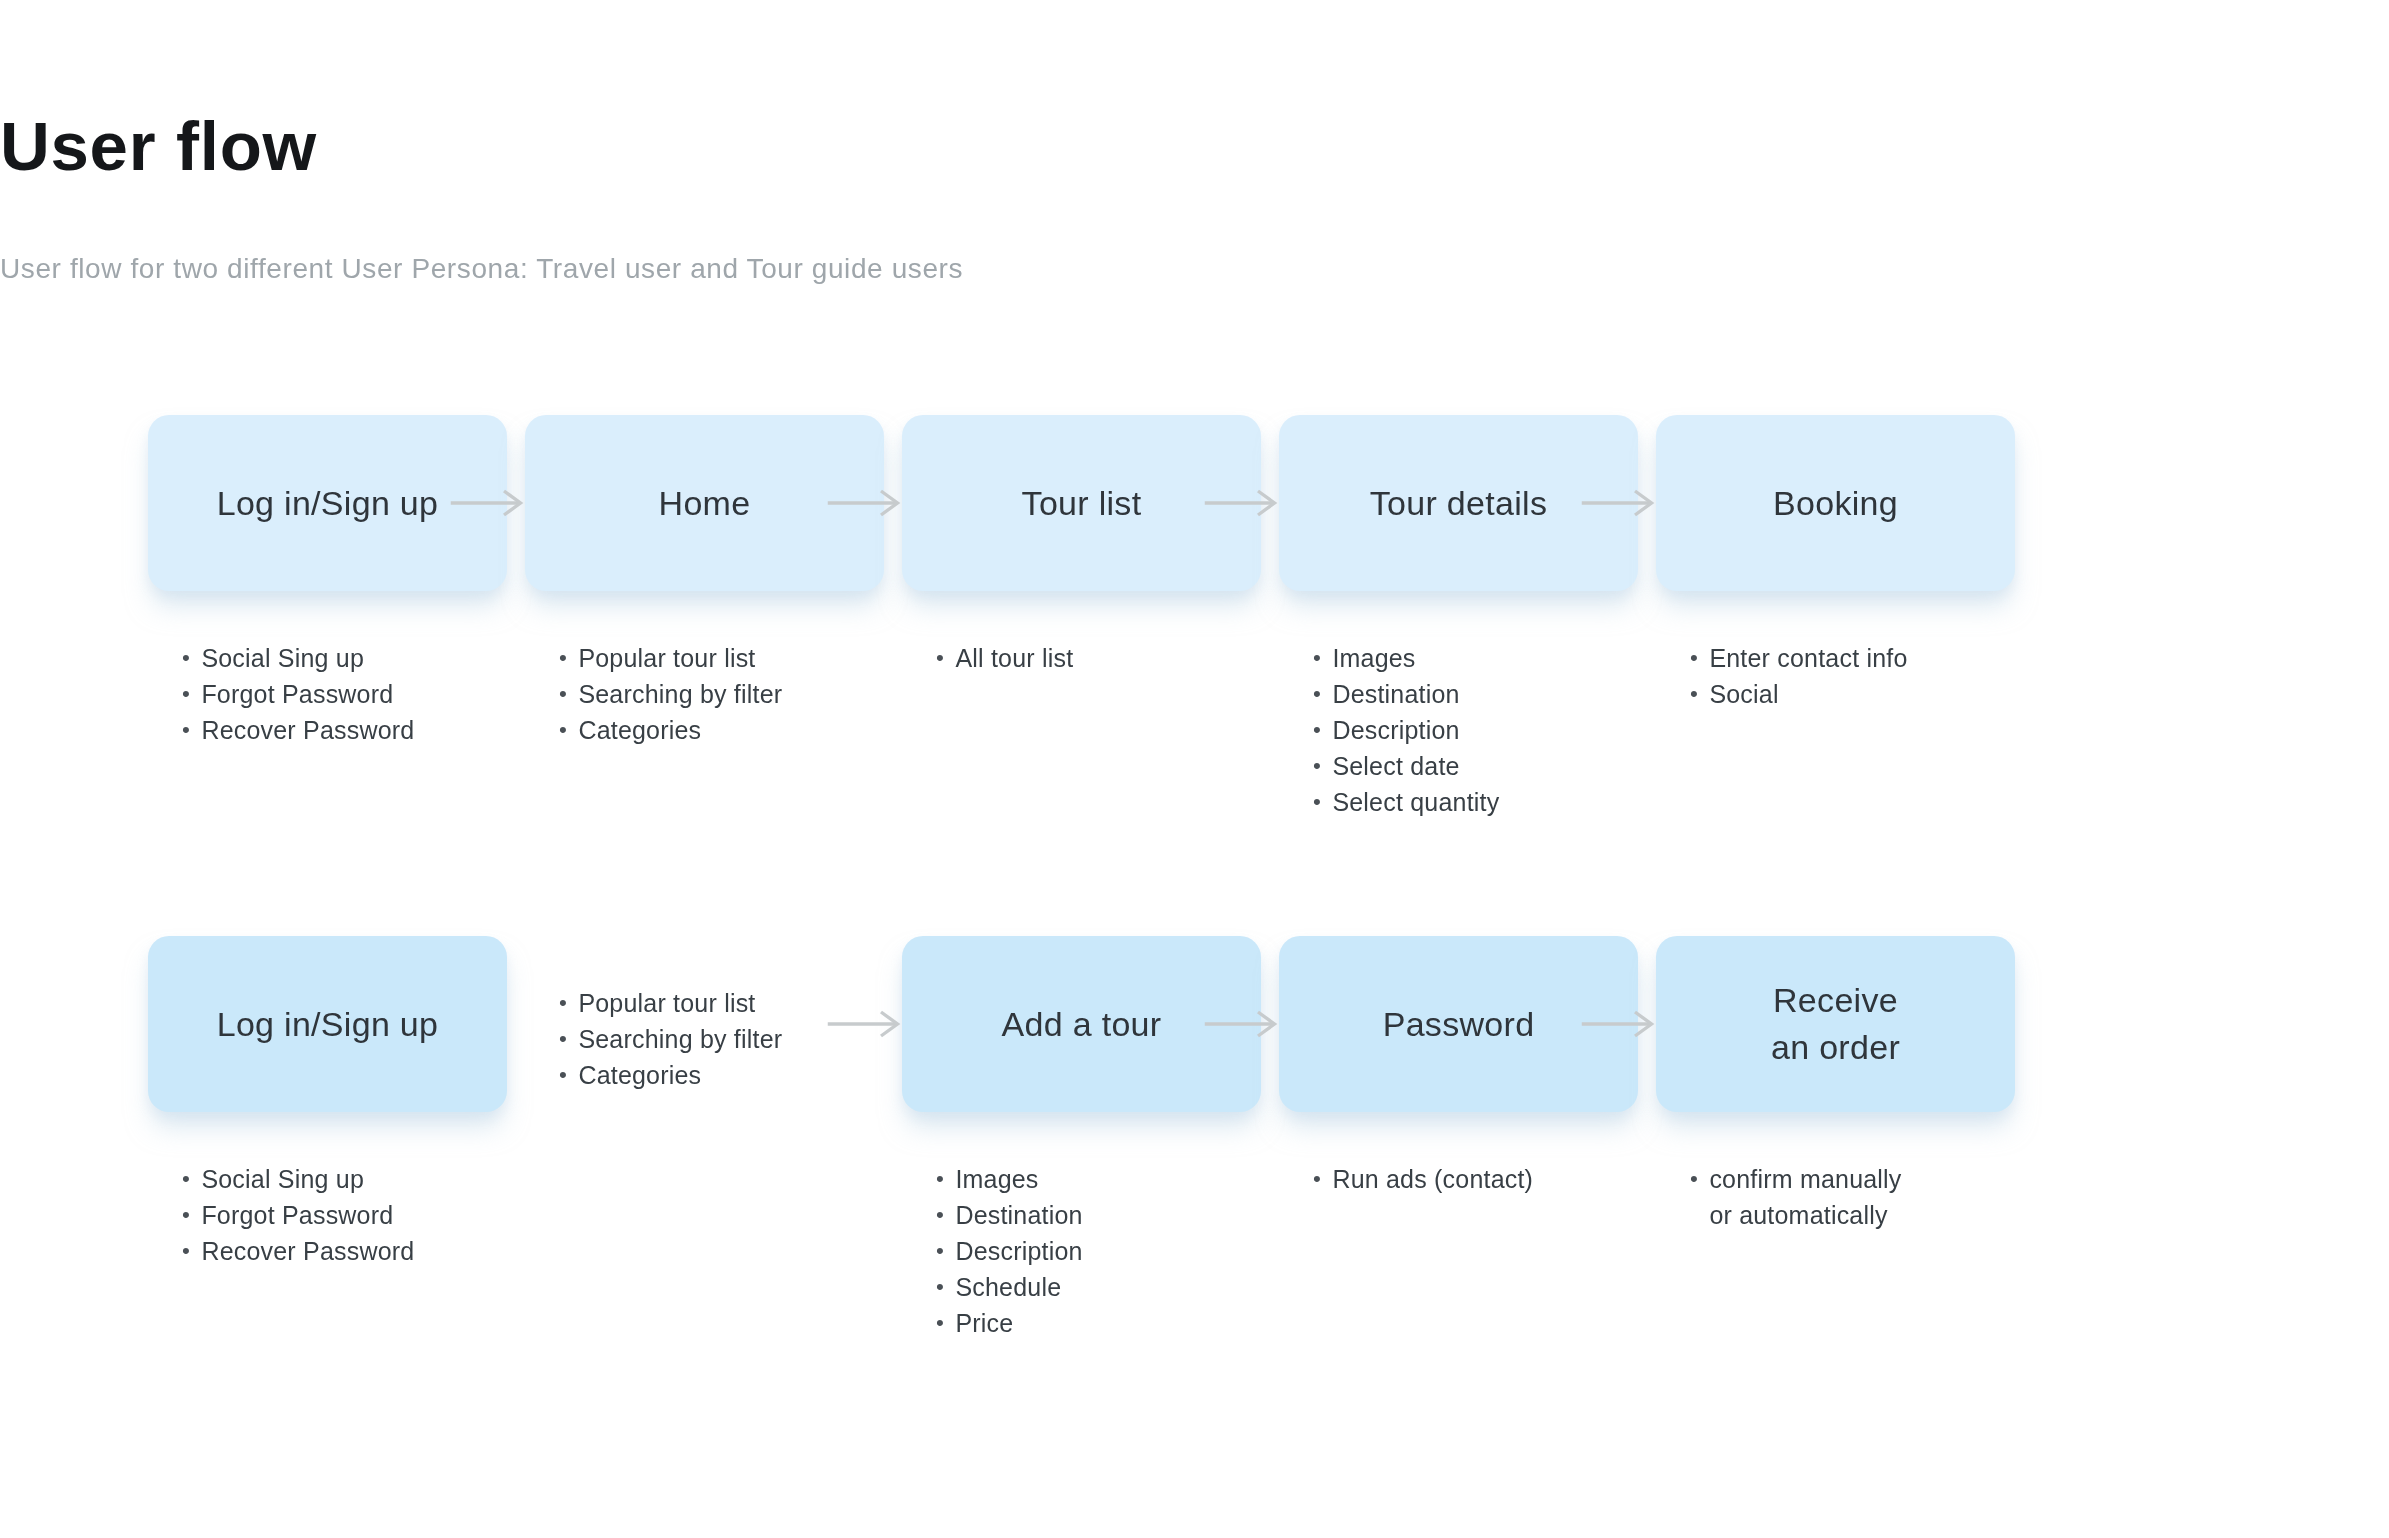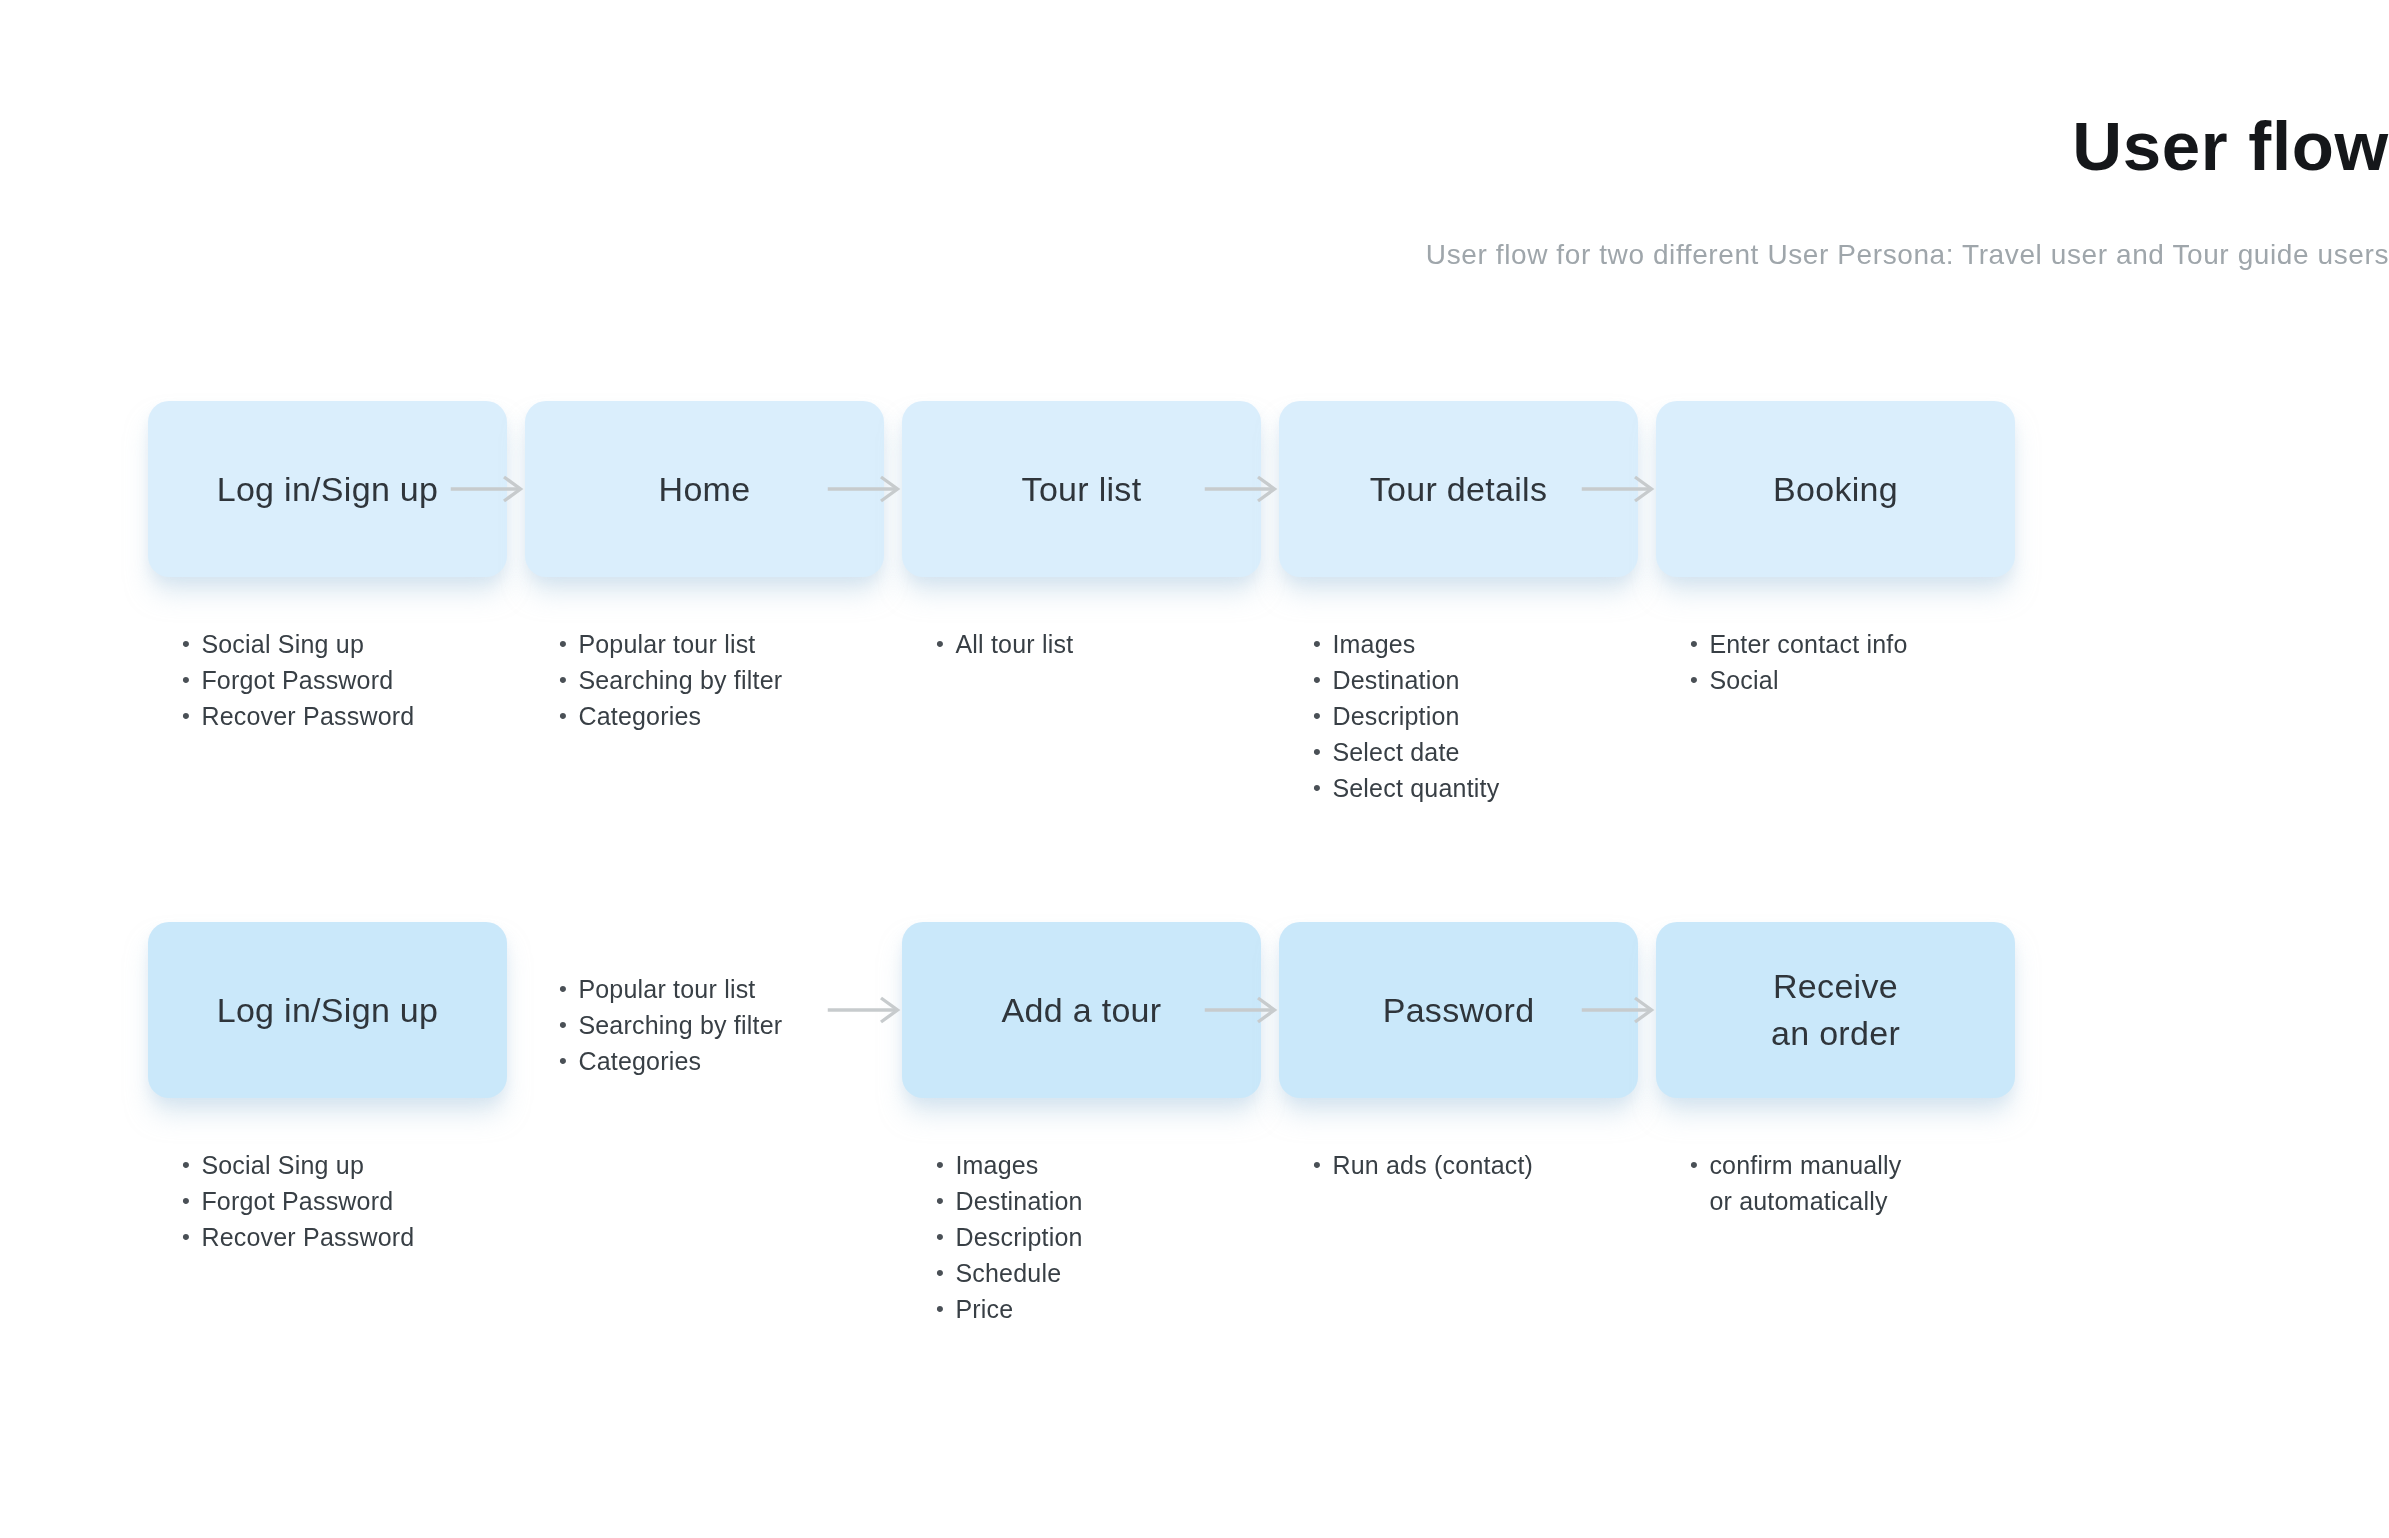--- a/index.html
+++ b/index.html
@@ -14,27 +14,27 @@
     --bullet_dot:#4A5056;
   }
   *{box-sizing:border-box;margin:0;padding:0;}
   html,body{background:var(--bg);}
   body{
     width:2389px;height:1539px;
     position:relative;overflow:hidden;
     font-family:"Liberation Sans","DejaVu Sans",sans-serif;
     -webkit-font-smoothing:antialiased;
   }
-  .header{padding-top:112px;text-align:right;padding-left:48px;}
+  .header{padding-top:112px;text-align:left;}
   .page-title{
     font-size:69px;font-weight:700;line-height:1;
     color:var(--title_text);letter-spacing:0.7px;
   }
   .page-subtitle{
-    margin-top:56px;font-size:28px;font-weight:400;line-height:1.25;
+    margin-top:70px;font-size:28px;font-weight:400;line-height:1.25;
     color:var(--subtitle_text);letter-spacing:0.6px;
   }
   .diagram{width:2093px;margin:0 auto;}
   .flow-row{
     display:grid;
     grid-template-columns:repeat(5,359px);
     column-gap:75px;
     gap:18px;
   }
   .flow-row.first{margin-top:129px;}

